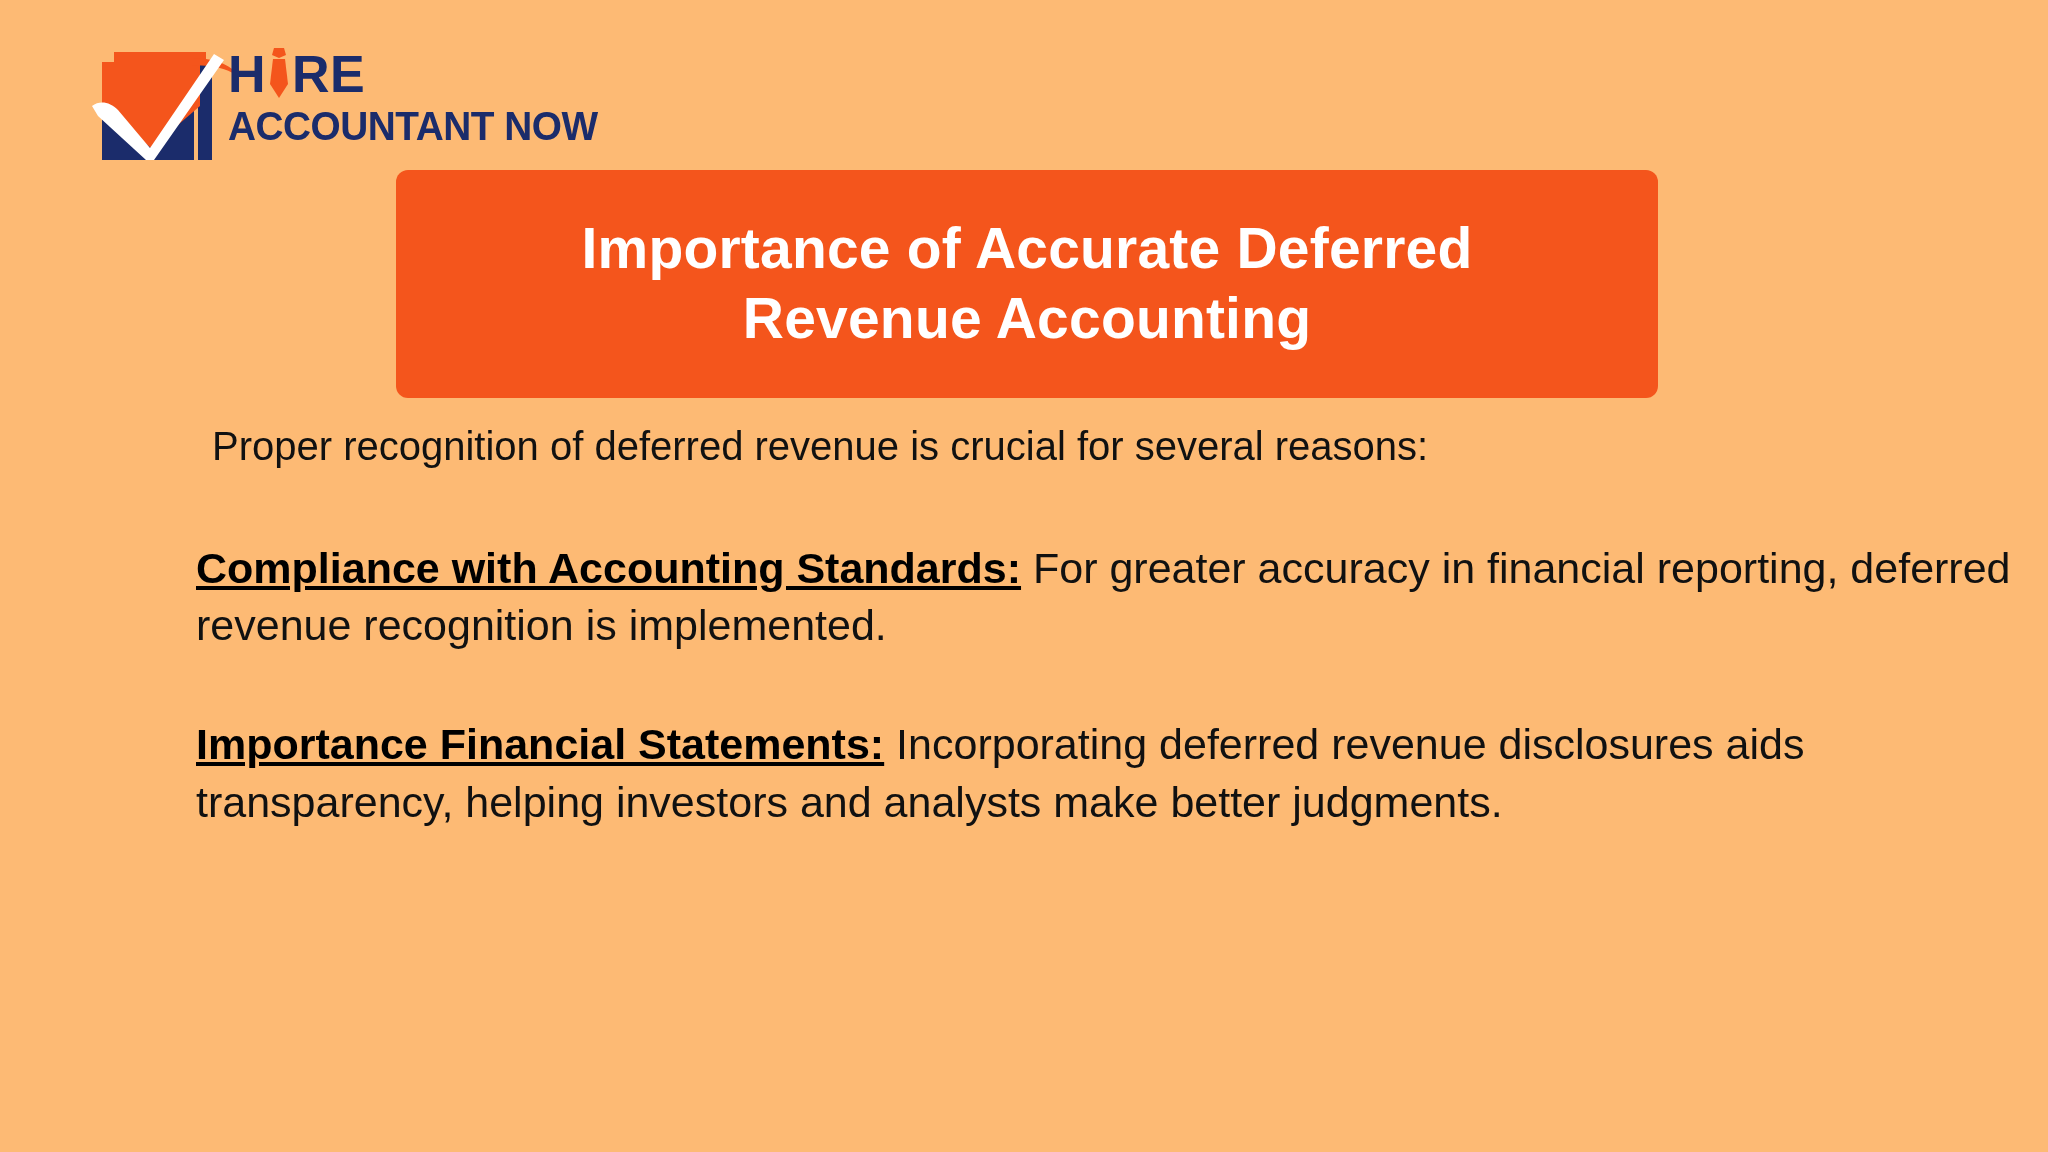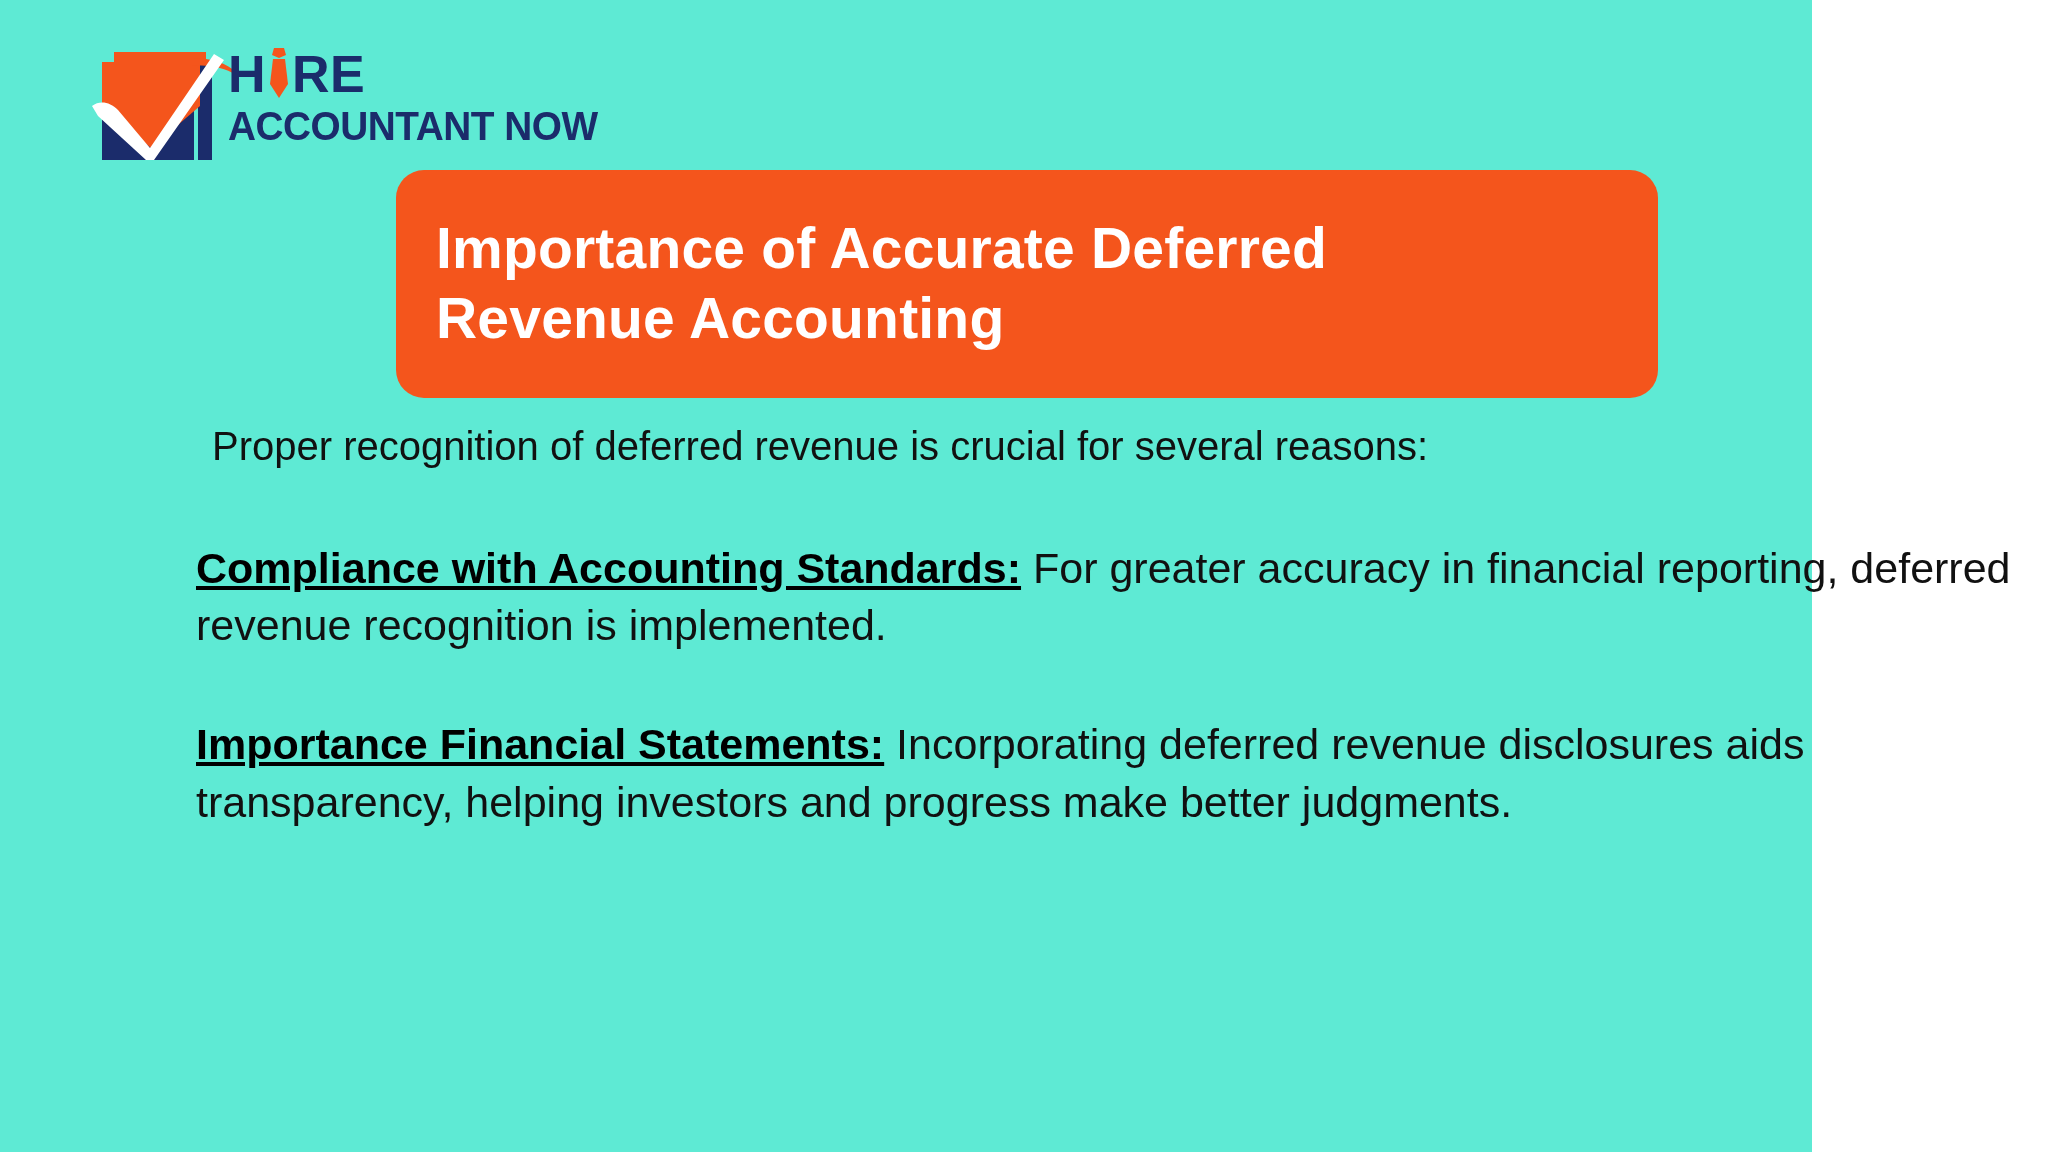--- a/index.html
+++ b/index.html
@@ -8,23 +8,23 @@
   html, body {
     width: 2048px;
     height: 1152px;
     background: #ffffff;
     font-family: "Liberation Sans", sans-serif;
     overflow: hidden;
   }
 
   .slide {
     position: relative;
-    width: 1812px;
+    width: 2048px;
     height: 1152px;
-    background: #5eead4;
+    background: #fdba74;
   }
 
   
   .logo {
     position: absolute;
     left: 88px;
     top: 40px;
     width: 500px;
     height: 122px;
   }
@@ -84,24 +84,24 @@
   }
 
   
   .title-banner {
     position: absolute;
     left: 396px;
     top: 170px;
     width: 1262px;
     height: 228px;
     background: #f4551c;
-    border-radius: 28px;
+    border-radius: 12px;
     display: flex;
     flex-direction: column;
-    align-items: flex-start;
+    align-items: center;
     justify-content: center;
     padding: 0 40px;
   }
 
   .title-line {
     color: #ffffff;
     font-size: 57px;
     font-weight: 700;
     line-height: 1.22;
     text-align: center;
@@ -184,17 +184,17 @@
     <div class="title-line">Revenue Accounting</div>
   </div>
 
   <div class="body-copy">
 
     <div class="intro">Proper recognition of deferred revenue is crucial for several reasons:</div>
 
     <p class="point"><span class="lead">Compliance with Accounting Standards:</span><span> For greater accuracy in financial reporting, deferred revenue recognition is implemented.</span></p>
 
 
-    <p class="point"><span class="lead">Importance Financial Statements:</span><span> Incorporating deferred revenue disclosures aids transparency, helping investors and progress make better judgments.</span></p>
+    <p class="point"><span class="lead">Importance Financial Statements:</span><span> Incorporating deferred revenue disclosures aids transparency, helping investors and analysts make better judgments.</span></p>
 
   </div>
 
 </div>
 
 </body></html>

